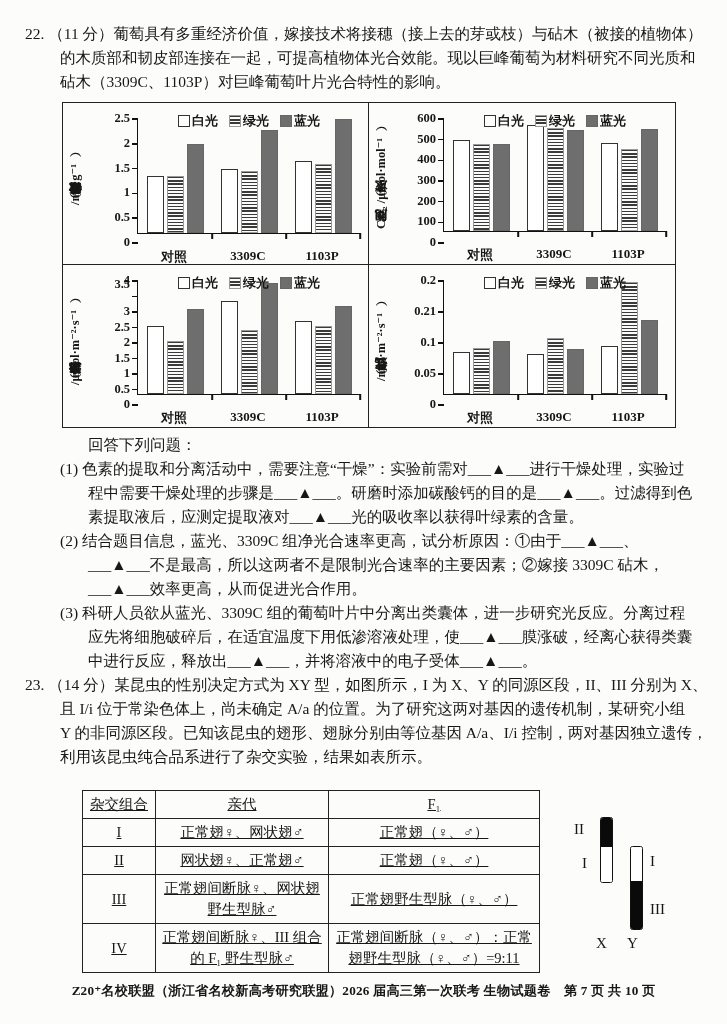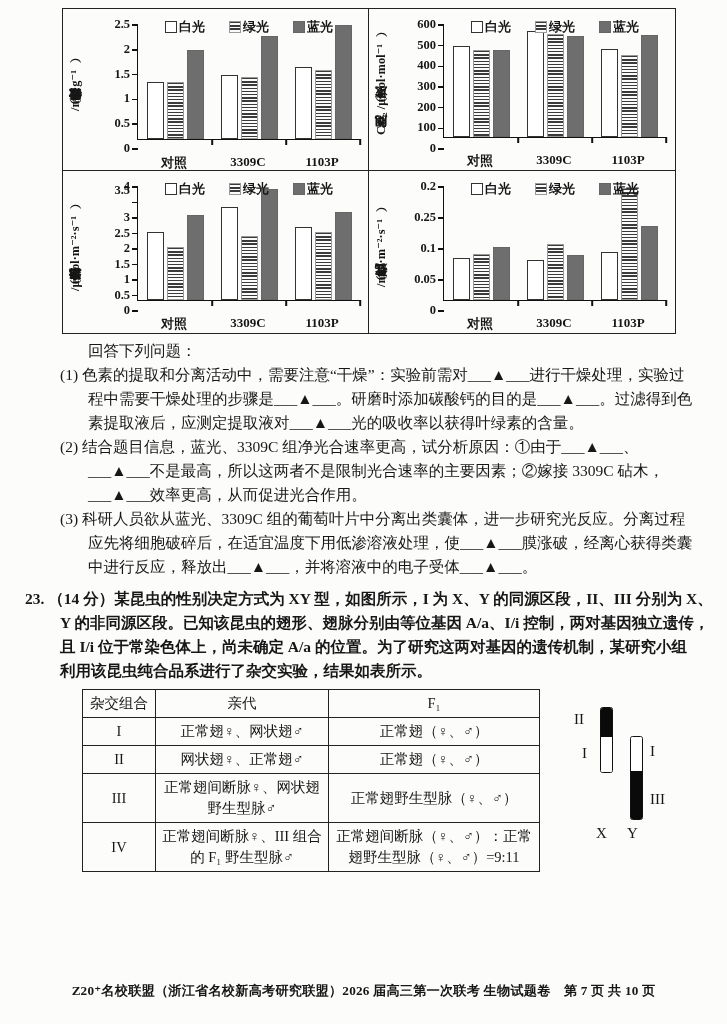--- a/index.html
+++ b/index.html
@@ -2,59 +2,59 @@
 <html><head>
 <meta charset="utf-8">
 <style>
   html,body{margin:0;padding:0;background:#e9e9e9;}
   .page{position:relative;width:727px;height:1024px;background:#fcfcfb;margin:0 auto;
         font-family:"Liberation Serif","DejaVu Serif",serif;color:#171717;overflow:hidden;}
   .q-block{font-size:15.5px;line-height:24px;}
   .line{white-space:nowrap;}
   #q22-intro{margin:22px 14px 0 60px;}
   #q22-intro .fl{text-indent:-35px;}
-  #q23-block{margin:8px 14px 0 60px;font-weight:bold;}
+  #q23-block{margin:0 14px 0 60px;}
   #q23-block .fl{text-indent:-35px;}
   .sub{margin-left:88px;}
   .sub .fl{text-indent:-28px;}
   #prompt-line{margin:5px 0 0 88px;}
 
   
   .chart-grid{margin:8px 0 0 62px;width:612px;border:1.8px solid #222;display:grid;
               grid-template-columns:1fr 1fr;background:#fcfcfb;}
   .cell{height:162px;box-sizing:border-box;}
   .cell:nth-child(1),.cell:nth-child(2){border-bottom:1.8px solid #222;}
   .cell:nth-child(odd){border-right:1.8px solid #222;}
   .chart{display:flex;height:100%;box-sizing:border-box;padding:3px 2px 0 4px;}
   .ylabel{width:38px;flex:none;writing-mode:vertical-rl;transform:rotate(180deg);
           font-weight:bold;font-size:12.5px;line-height:17px;text-align:center;}
   .cmain{flex:1;display:flex;flex-direction:column;padding-left:32px;}
   .plot{position:relative;width:222px;height:124px;border-left:1.7px solid #111;
         border-bottom:1.7px solid #111;display:flex;align-items:flex-end;
         justify-content:space-around;margin-top:13px;}
   .legend{position:absolute;top:-7px;left:50%;transform:translateX(-50%);display:flex;
-          gap:24px;font-size:13px;font-weight:bold;white-space:nowrap;z-index:2;}
+          gap:11px;font-size:13px;font-weight:bold;white-space:nowrap;z-index:2;}
   .leg-item{display:flex;align-items:center;gap:2px;}
   .swatch{width:12px;height:12px;display:inline-block;box-sizing:border-box;}
   .p-white{background:#fff;border:1.6px solid #333;}
   .p-stripes{background:repeating-linear-gradient(to bottom,#3a3a3a 0 1.4px,#fbfbfb 1.4px 3.2px);
              border:1px solid #999;}
   .p-solid{background:#6e6e6e;border:1px solid #666;}
   .group{display:flex;align-items:flex-end;gap:3px;}
   .bar{width:17px;flex:none;box-sizing:border-box;}
   .ymark{position:absolute;left:-6px;width:6px;height:1.6px;background:#111;}
   .ylab{position:absolute;right:calc(100% + 8px);transform:translateY(-52%);
         font-size:12.5px;font-weight:bold;white-space:nowrap;}
   .xmark{position:absolute;bottom:-6px;width:1.6px;height:6px;background:#111;
          transform:translateX(-50%);}
   .xlabels{display:flex;width:222px;margin-top:14px;}
   .xlab{flex:1;text-align:center;font-size:13px;font-weight:bold;}
 
   
-  .tf-row{display:flex;align-items:flex-start;margin:6px 0 0 82px;}
+  .tf-row{display:flex;align-items:center;margin:21px 0 0 82px;text-decoration:underline;}
   table.cross{border-collapse:collapse;font-size:14.5px;text-align:center;line-height:21px;}
   table.cross th,table.cross td{border:1.4px solid #222;padding:3px 5px;font-weight:normal;}
   .c1{width:62px;} .c2{width:162px;} .c3{width:200px;}
 
   .figure{position:relative;width:125px;height:160px;margin-left:24px;margin-top:6px;font-size:15px;}
   .chrom{position:absolute;width:13px;border:1.4px solid #111;border-radius:2.5px;
          overflow:hidden;display:flex;flex-direction:column;box-sizing:border-box;background:#fff;}
   .chrom-x{left:36px;top:12px;height:66px;}
   .chrom-y{left:66px;top:41px;height:84px;}
   .seg-black{background:#0a0a0a;}
@@ -67,20 +67,25 @@
   .fl-x{left:32px;top:130px;} .fl-y{left:63px;top:130px;}
 
   .page-footer{position:absolute;left:0;right:0;top:982px;text-align:center;
                font-size:13.2px;font-weight:bold;letter-spacing:.2px;}
 </style>
 </head>
 <body>
 
 <div class="page">
 
+  <div class="q-block" id="q22-intro">
+    <div class="line fl">22. （11 分）葡萄具有多重经济价值，嫁接技术将接穗（接上去的芽或枝）与砧木（被接的植物体）</div>
+    <div class="line">的木质部和韧皮部连接在一起，可提高植物体光合效能。现以巨峰葡萄为材料研究不同光质和</div>
+    <div class="line">砧木（3309C、1103P）对巨峰葡萄叶片光合特性的影响。</div>
+  </div>
 
   <div class="chart-grid">
     <div class="cell">
       <div class="chart">
         <div class="ylabel">叶绿素含量/（mg·g⁻¹）</div>
         <div class="cmain">
           <div class="plot">
             <div class="legend">
                 <span class="leg-item">
                   <span class="swatch p-white"></span>
@@ -277,21 +282,21 @@
                   <span>蓝光</span>
                 </span>
               </div>
           <div class="ymark" style="top: 123.2px;"></div>
               <div class="ylab" style="top: 124px;">0</div>
               <div class="ymark" style="top: 92.2px;"></div>
               <div class="ylab" style="top: 93px;">0.05</div>
               <div class="ymark" style="top: 61.2px;"></div>
               <div class="ylab" style="top: 62px;">0.1</div>
               <div class="ymark" style="top: 30.2px;"></div>
-              <div class="ylab" style="top: 31px;">0.25</div>
+              <div class="ylab" style="top: 31px;">0.21</div>
               <div class="ymark" style="top: -0.8px;"></div>
               <div class="ylab" style="top: 0px;">0.2</div>
               <div class="xmark" style="left: 33.3333%;"></div>
               <div class="group">
                 <div class="bar p-white" style="height: 41.54px;"></div>
                 <div class="bar p-stripes" style="height: 46.5px;"></div>
                 <div class="bar p-solid" style="height: 52.7px;"></div>
               </div>
               <div class="xmark" style="left: 66.6667%;"></div>
               <div class="group">
@@ -329,22 +334,22 @@
     <div class="line">___▲___效率更高，从而促进光合作用。</div>
   </div>
   <div class="q-block sub">
     <div class="line fl">(3) 科研人员欲从蓝光、3309C 组的葡萄叶片中分离出类囊体，进一步研究光反应。分离过程</div>
     <div class="line">应先将细胞破碎后，在适宜温度下用低渗溶液处理，使___▲___膜涨破，经离心获得类囊</div>
     <div class="line">中进行反应，释放出___▲___，并将溶液中的电子受体___▲___。</div>
   </div>
 
   <div class="q-block" id="q23-block">
     <div class="line fl">23. （14 分）某昆虫的性别决定方式为 XY 型，如图所示，I 为 X、Y 的同源区段，II、III 分别为 X、</div>
+    <div class="line">且 I/i 位于常染色体上，尚未确定 A/a 的位置。为了研究这两对基因的遗传机制，某研究小组</div>
     <div class="line">Y 的非同源区段。已知该昆虫的翅形、翅脉分别由等位基因 A/a、I/i 控制，两对基因独立遗传，</div>
-    <div class="line">且 I/i 位于常染色体上，尚未确定 A/a 的位置。为了研究这两对基因的遗传机制，某研究小组</div>
     <div class="line">利用该昆虫纯合品系进行了杂交实验，结果如表所示。</div>
   </div>
 
   <div class="tf-row">
     <table class="cross">
       <tbody>
           <tr>
         <th class="c1">杂交组合</th>
         <th class="c2">亲代</th>
         <th class="c3">F₁</th>

